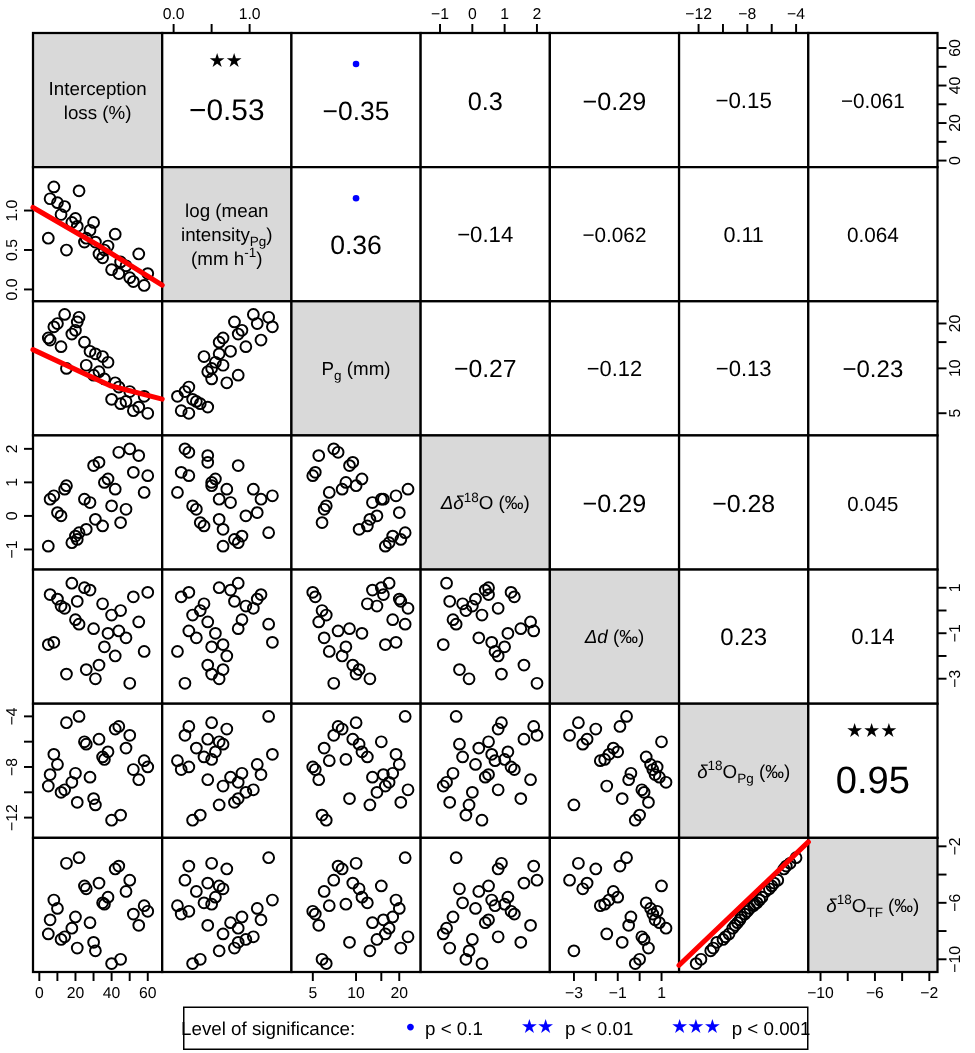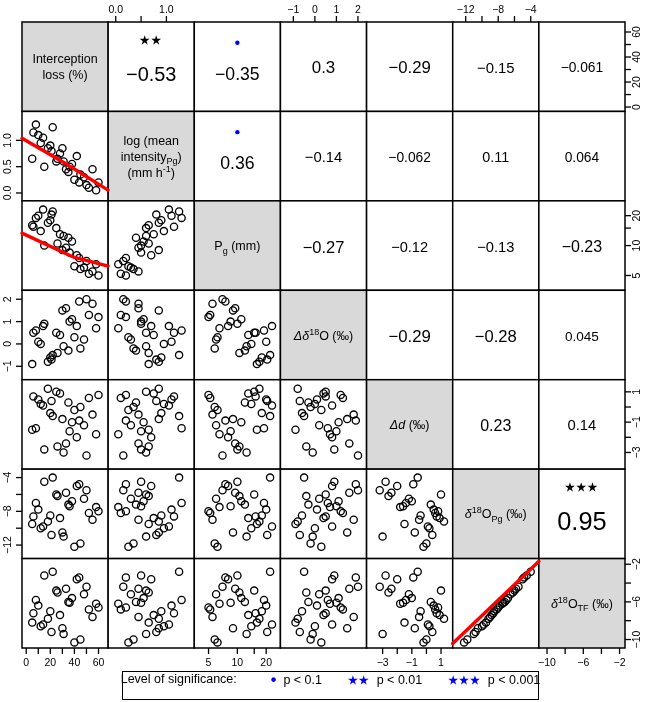--- a/index.html
+++ b/index.html
@@ -1,20 +1,20 @@
 <!DOCTYPE html>
 <html><head>
 <meta charset="utf-8">
 <style>
   html,body{margin:0;padding:0;background:#fff;}
   .fig{position:relative;width:650px;height:702px;background:#fff;
        font-family:"Liberation Sans",sans-serif;overflow:hidden;}
   svg text{font-family:"Liberation Sans",sans-serif;fill:#000;}
   .legend{position:absolute;left:122px;top:671px;width:415px;height:27px;
-          border:1.5px solid #000;background:#fff;display:flex;align-items:flex-start;
+          border:1.5px solid #000;background:#fff;display:flex;align-items:center;
           justify-content:center;gap:32px;font-size:12.5px;color:#000;white-space:nowrap;}
   .legend .li{display:inline-flex;align-items:center;gap:7px;}
   .legend .sym{color:#0000ff;font-weight:bold;font-size:11px;letter-spacing:1px;line-height:1;}
   .legend .sym.dot{font-size:16px;letter-spacing:0;}
   .legend .lt{margin-right:2px;}
 </style>
 </head>
 <body>
 
 <div class="fig">

